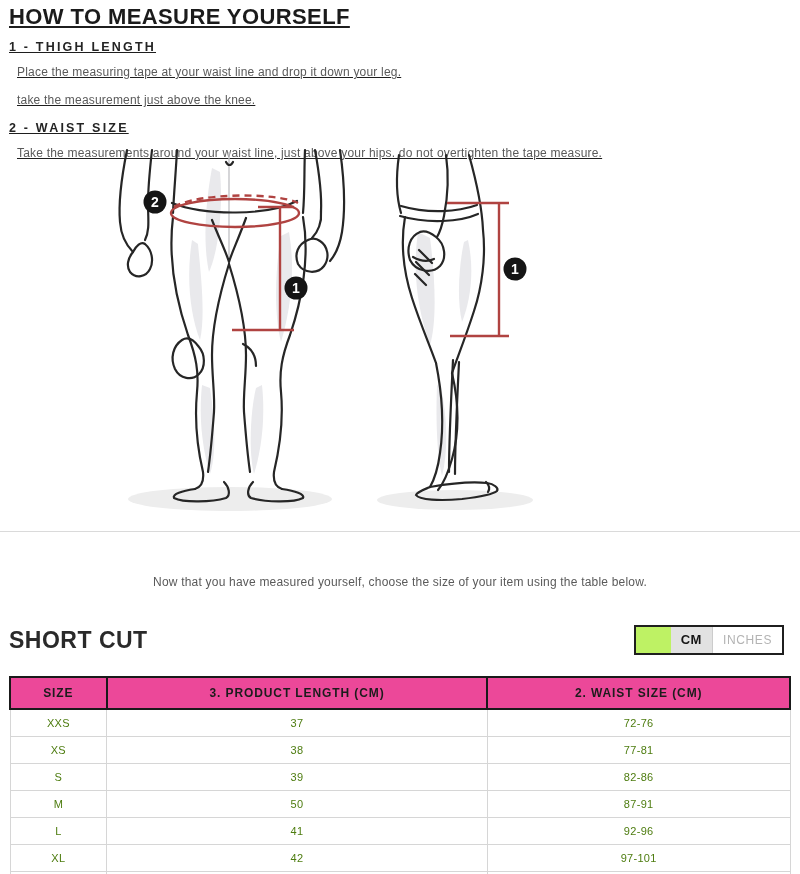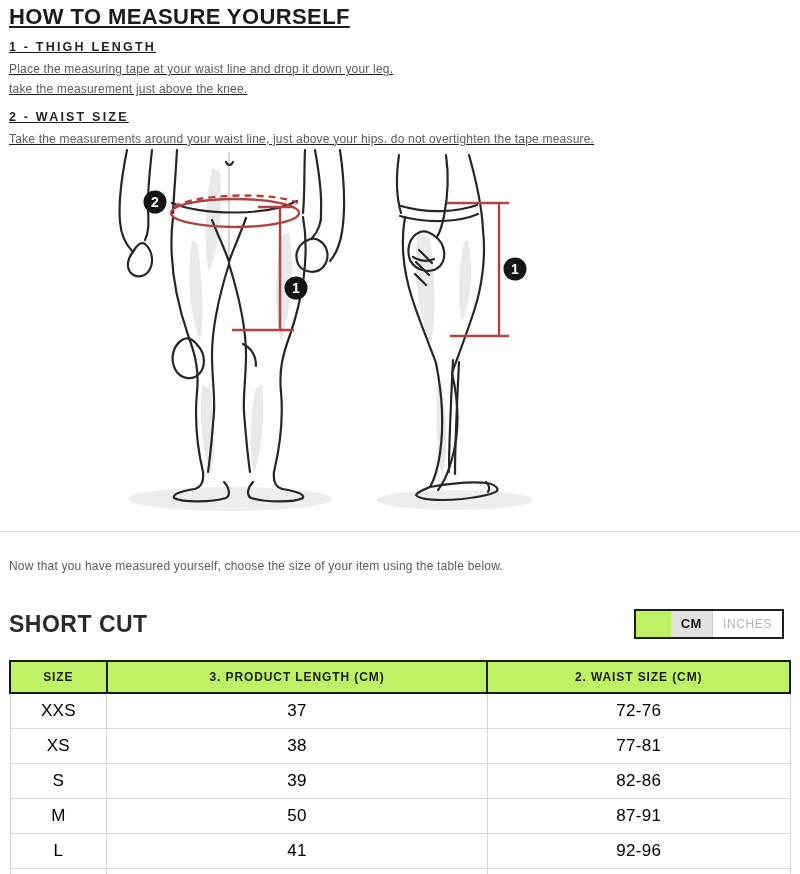--- a/index.html
+++ b/index.html
@@ -15,33 +15,33 @@
   .top-text { position: absolute; top: 4px; left: 9px; right: 9px; text-decoration: underline; }
   .page-title {
     margin: 0 0 10px 0;
     font-size: 22px; font-weight: 700; letter-spacing: 0.4px; color: #1b1b1b;
   }
   .instr-heading {
     margin: 10px 0 5px 0;
     font-size: 12.5px; font-weight: 700; letter-spacing: 2.2px; color: #242424;
   }
   .instr-text {
-    margin: 0; font-size: 12px; line-height: 1.7; letter-spacing: 0.2px; color: #5a5a5a;
+    margin: 8px; font-size: 12px; line-height: 1.7; letter-spacing: 0.2px; color: #5a5a5a;
   }
 
   
   .diagram-area { position: absolute; top: 148px; left: 0; width: 800px; height: 383px; }
   .diagram-area svg { display: block; width: 800px; height: 383px; }
 
   
   .bottom-block { position: absolute; top: 531px; left: 0; width: 800px; }
   .divider { margin: 0; border: none; border-top: 1px solid #dadada; height: 0; }
   .note-text {
-    margin: 24px 9px 0 9px; font-size: 12px; line-height: 1.7;
-    letter-spacing: 0.2px; color: #5a5a5a;
+    margin: 40px 9px 0 9px; font-size: 12px; line-height: 1.7;
+    letter-spacing: 0.2px; color: #5a5a5a; text-align: center;
   }
 
   .section-row {
     margin: 33px 16px 0 9px;
     display: flex; justify-content: space-between; align-items: center;
   }
   .section-title {
     margin: 0; font-size: 23px; font-weight: 600; letter-spacing: 0.5px; color: #2a2a2a;
   }
   .unit-toggle { display: flex; border: 2px solid #1f1f1f; background: #bef264; padding-left: 35px; }
@@ -58,27 +58,27 @@
 
   
   .size-table {
     margin: 21px 9px 0 9px; width: 782px;
     border-collapse: collapse; table-layout: fixed;
   }
   .size-table col.c-size   { width: 12.4%; }
   .size-table col.c-length { width: 48.8%; }
   .size-table col.c-waist  { width: 38.8%; }
   .size-table th {
-    background: #bef264; border: 2px solid #1a1a1a;
+    background: #ec4899; border: 2px solid #1a1a1a;
     font-size: 12px; font-weight: 700; letter-spacing: 0.9px; color: #1c1c1c;
     padding: 8px 4px; text-align: center;
   }
   .size-table td {
     border: 1px solid #d6d6d6;
-    font-size: 17px; color: #000000; letter-spacing: 0.3px;
+    font-size: 11px; color: #4d7c0f; letter-spacing: 0.3px;
     padding: 7px 4px; text-align: center; background: #ffffff;
   }
 </style>
 </head>
 <body>
 
 <div class="top-text">
   <h1 class="page-title">HOW TO MEASURE YOURSELF</h1>
 
   <h2 class="instr-heading">1 - THIGH LENGTH</h2>

